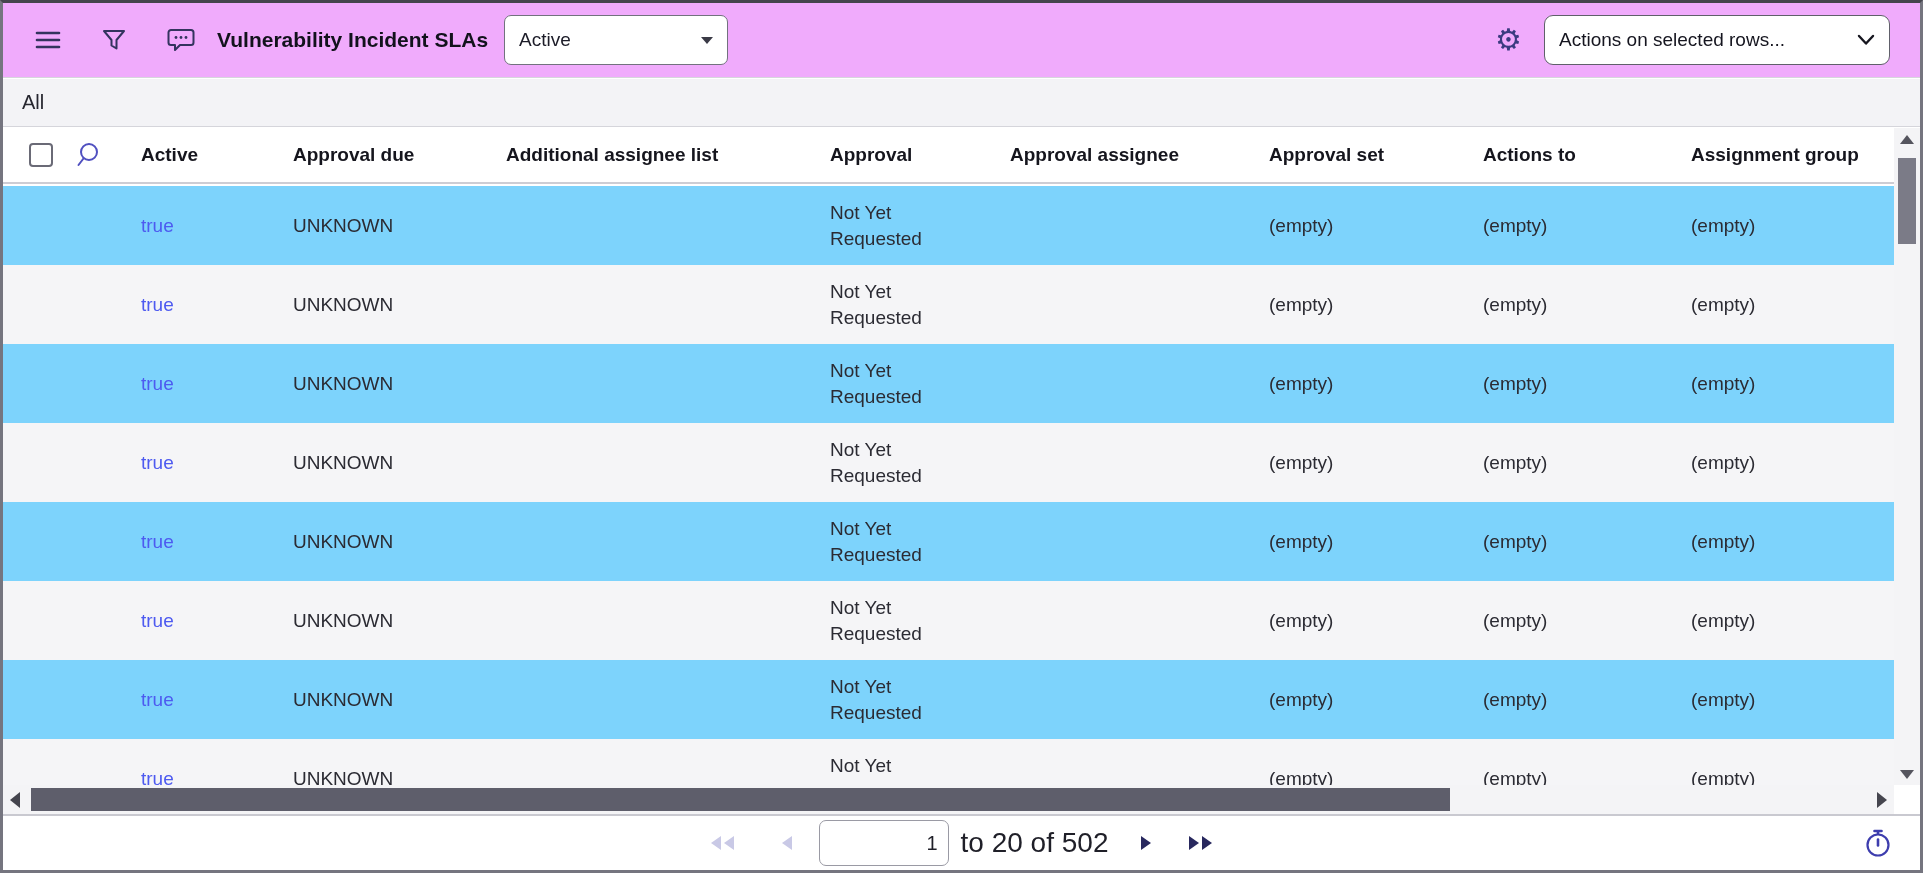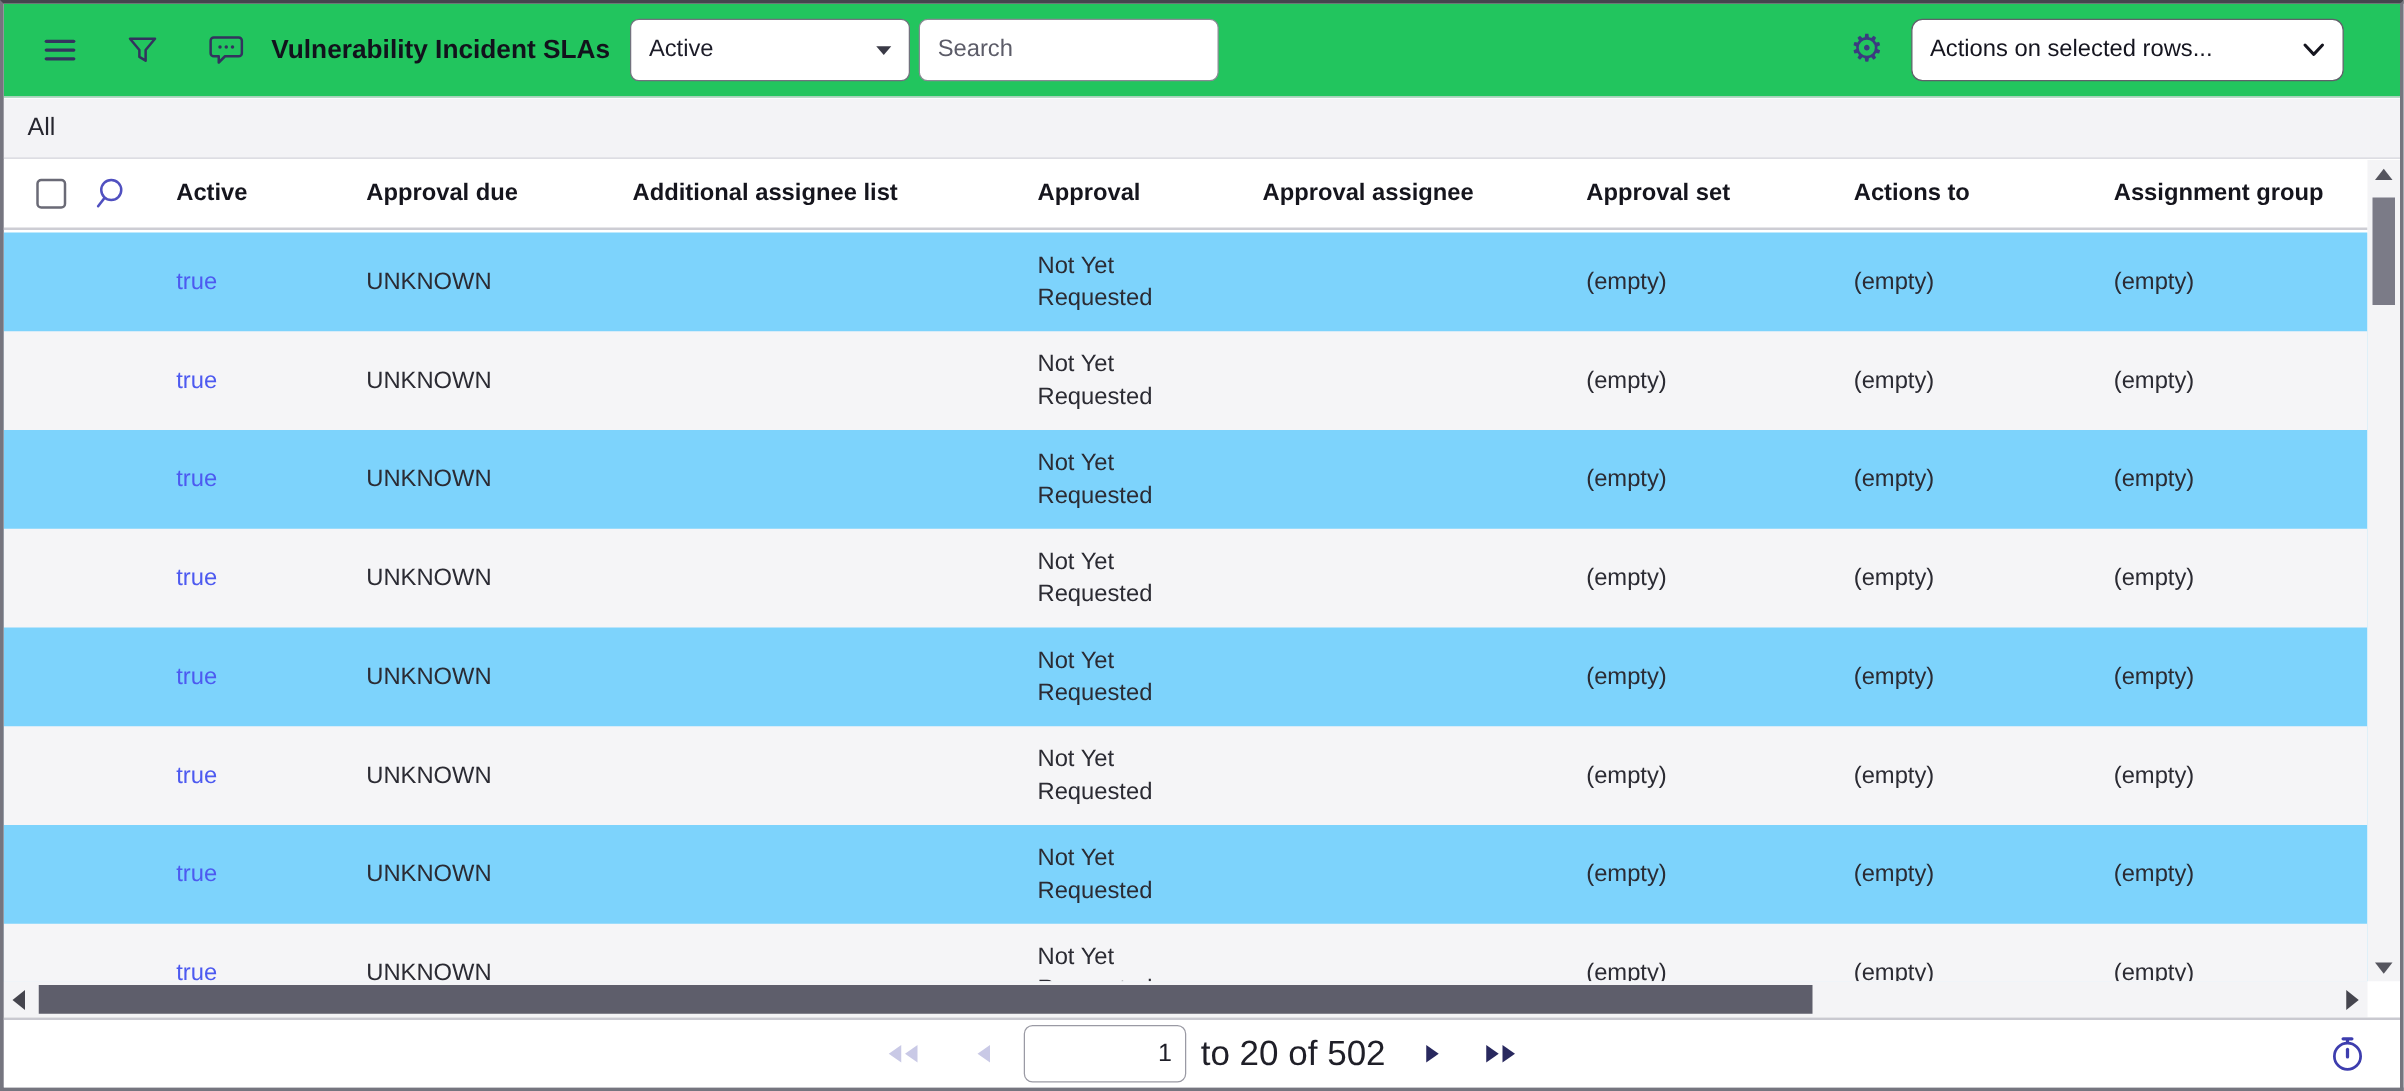--- a/index.html
+++ b/index.html
@@ -1,33 +1,33 @@
 <!DOCTYPE html>
 <html><head>
 <meta charset="utf-8">
 <style>
   html,body{margin:0;padding:0;background:#e8e8ea;font-family:"Liberation Sans",sans-serif;}
   .window{position:relative;width:1923px;height:873px;background:#fff;border:3px solid #75757f;
     border-top-color:#45454d;box-sizing:border-box;overflow:hidden;}
   
-  .toolbar{position:absolute;left:0;top:0;width:1917px;height:75px;background:#22c55e;
+  .toolbar{position:absolute;left:0;top:0;width:1917px;height:75px;background:#f0abfc;
     border-bottom:1px solid #d6d6dc;display:flex;align-items:center;box-sizing:border-box;padding-left:32px;}
   .icon-btn{background:none;border:none;padding:0;margin:0;display:flex;align-items:center;justify-content:center;cursor:pointer;}
   .tb-title{font-size:21px;font-weight:700;color:#12121c;margin:0 16px 0 0;white-space:nowrap;}
   .select-box{height:50px;background:#fff;border:1px solid #72727e;border-radius:7px;display:flex;
     align-items:center;box-sizing:border-box;padding:0 14px;font-size:19px;color:#1c1c28;cursor:pointer;}
   .filter-select{width:224px;justify-content:space-between;margin-right:7px;}
   .caret-down{width:0;height:0;border-left:6px solid transparent;border-right:6px solid transparent;border-top:7px solid #3a3a46;}
   .search-input{width:240px;height:50px;box-sizing:border-box;border:1px solid #8a8a94;border-radius:7px;
     padding:0 14px;font-size:19px;color:#1c1c28;font-family:"Liberation Sans",sans-serif;background:#fff;}
   .search-input::placeholder{color:#5c5c68;opacity:1;}
   .tb-spacer{flex:1;}
   .gear{font-size:30px;color:#3b3b80;line-height:1;margin-right:22px;}
   .actions-select{width:346px;justify-content:space-between;border:1px solid #60606a;border-radius:9px;
-    color:#15151f;margin-right:45px;}
+    color:#15151f;margin-right:30px;}
   
   .breadcrumb-bar{position:absolute;left:0;top:76px;width:1917px;height:48px;background:#f3f3f6;
     border-bottom:1px solid #d5d5db;display:flex;align-items:center;box-sizing:border-box;padding-left:19px;}
   .breadcrumb-bar span{font-size:20px;color:#26262f;}
   
   .grid-row{display:grid;grid-template-columns:62px 76px 152px 213px 324px 180px 259px 214px 208px 1fr;
     width:1891px;box-sizing:border-box;}
   .header-row{position:absolute;left:0;top:125px;height:56px;background:#fff;border-bottom:2px solid #cdcdd4;
     align-items:center;}
   .header-row .col-h{font-size:19px;font-weight:700;color:#15151d;white-space:nowrap;overflow:hidden;}
@@ -96,21 +96,20 @@
           </svg>
       </span>
     </button>
     <h1 class="tb-title">Vulnerability Incident SLAs</h1>
 
     <div class="select-box filter-select">
       <span>Active</span>
       <span class="caret-down"></span>
     </div>
 
-    <input class="search-input" type="text" placeholder="Search" style="">
 
     <div class="tb-spacer"></div>
 
     <button class="icon-btn gear">
       <span>⚙︎</span>
     </button>
 
     <div class="select-box actions-select">
       <span>Actions on selected rows...</span>
       <span>

